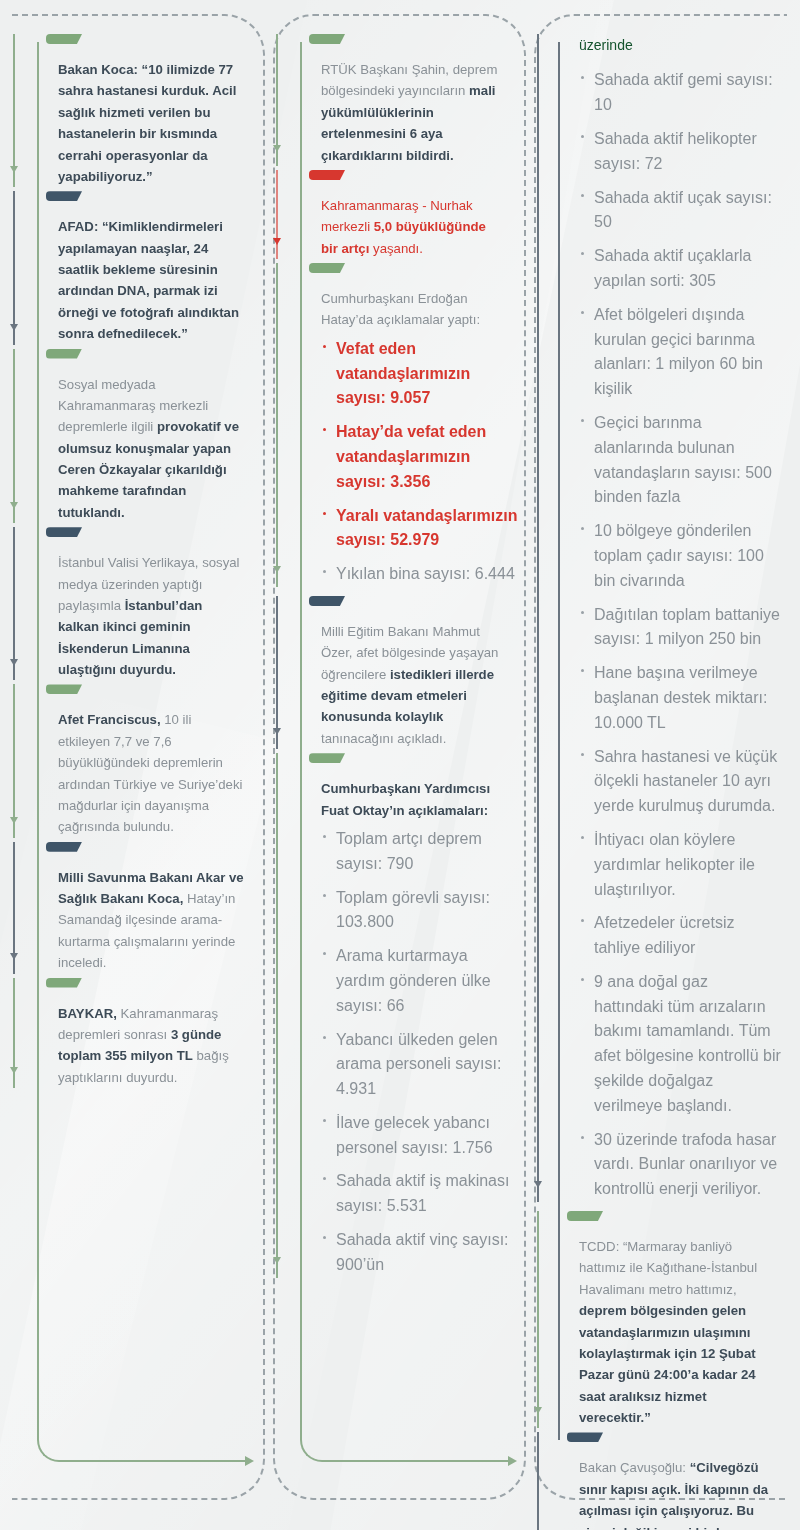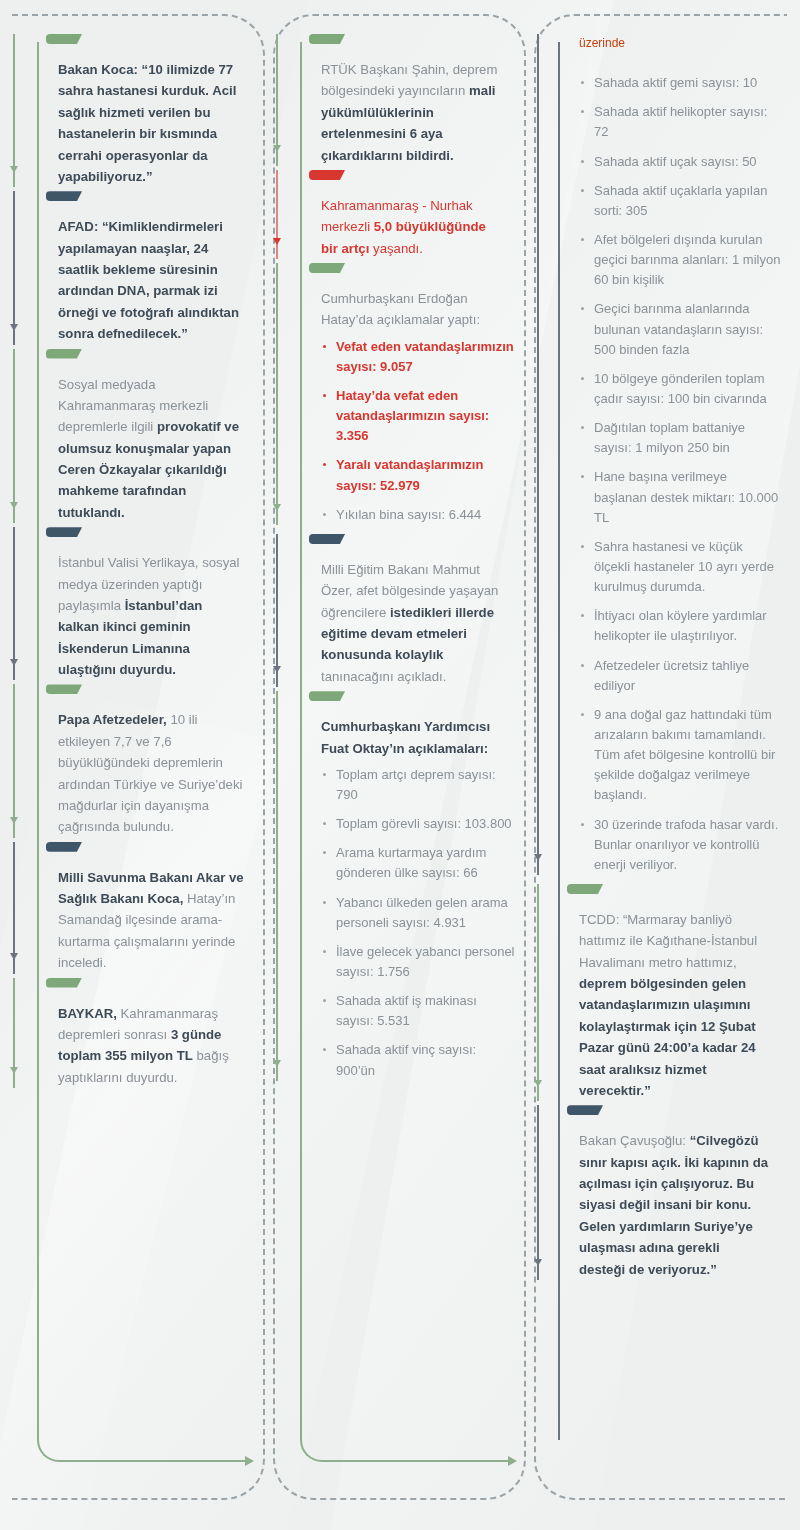--- a/index.html
+++ b/index.html
@@ -132,42 +132,42 @@
   }
   .seg.green { background: #8fae8d; }
   .seg.navy  { background: #6a7580; }
   .seg.red   { background: #e0847e; }
 
   ul.bullets { list-style: none; margin-top: 6px; }
   ul.bullets li {
     position: relative;
     padding-left: 15px;
     margin-bottom: 9px;
-    font-size: 13px;
+    font-size: 16px;
     line-height: 1.55;
     color: #8a9197;
     max-width: 200px;
   }
   ul.bullets li::before {
     content: "";
     position: absolute;
     left: 2px; top: 8px;
     width: 3px; height: 3px;
     border-radius: 50%;
     background: #9aa1a7;
   }
   ul.bullets li.red { color: #d7372f; font-weight: bold; }
   ul.bullets li.red::before { background: #d7372f; }
 
   
   .cont-head {
-    font-size: 12px;
-    color: #c2410c;
+    font-size: 14px;
+    color: #14532d;
     line-height: 1.6;
-    margin-bottom: 20px;
+    margin-bottom: 12px;
   }
   .col-3 ul.bullets li { max-width: 215px; }
   .col-3 .body-text { max-width: 215px; }
 
   .col-3 .rail { left: 22px; }
   .col-3 .entry { padding-left: 33px; }
 </style>
 </head>
 <body>
 
@@ -178,21 +178,21 @@
 <div class="board">
 
   <div class="column col-1">
     <div class="rail"></div>
     <div class="elbow"></div>
     <div id="col1-entries">
         <div class="entry"><div class="seg green"></div><div class="badge green"></div><div class="body-text"><span class="lead">Bakan Koca: </span><b>“10 ilimizde 77 sahra hastanesi kurduk. Acil sağlık hizmeti verilen bu hastanelerin bir kısmında cerrahi operasyonlar da yapabiliyoruz.”</b></div><div class="tick "></div></div>
         <div class="entry"><div class="seg navy"></div><div class="badge navy"></div><div class="body-text"><span class="lead">AFAD: </span><b>“Kimliklendirmeleri yapılamayan naaşlar, 24 saatlik bekleme süresinin ardından DNA, parmak izi örneği ve fotoğrafı alındıktan sonra defnedilecek.”</b></div><div class="tick navy"></div></div>
         <div class="entry"><div class="seg green"></div><div class="badge green"></div><div class="body-text">Sosyal medyada Kahramanmaraş merkezli depremlerle ilgili <b>provokatif ve olumsuz konuşmalar yapan Ceren Özkayalar çıkarıldığı mahkeme tarafından tutuklandı.</b></div><div class="tick "></div></div>
         <div class="entry"><div class="seg navy"></div><div class="badge navy"></div><div class="body-text">İstanbul Valisi Yerlikaya, sosyal medya üzerinden yaptığı paylaşımla <b>İstanbul’dan kalkan ikinci geminin İskenderun Limanına ulaştığını duyurdu.</b></div><div class="tick navy"></div></div>
-        <div class="entry"><div class="seg green"></div><div class="badge green"></div><div class="body-text"><b>Papa Afetzedeler,</b> 10 ili etkileyen 7,7 ve 7,6 büyüklüğündeki depremlerin ardından Türkiye ve Suriye’deki mağdurlar için dayanışma çağrısında bulundu.</div><div class="tick "></div></div>
+        <div class="entry"><div class="seg green"></div><div class="badge green"></div><div class="body-text"><b>Afet Franciscus,</b> 10 ili etkileyen 7,7 ve 7,6 büyüklüğündeki depremlerin ardından Türkiye ve Suriye’deki mağdurlar için dayanışma çağrısında bulundu.</div><div class="tick "></div></div>
         <div class="entry"><div class="seg navy"></div><div class="badge navy"></div><div class="body-text"><b>Milli Savunma Bakanı Akar ve Sağlık Bakanı Koca,</b> Hatay’ın Samandağ ilçesinde arama-kurtarma çalışmalarını yerinde inceledi.</div><div class="tick navy"></div></div>
         <div class="entry"><div class="seg green"></div><div class="badge green"></div><div class="body-text"><b>BAYKAR,</b> Kahramanmaraş depremleri sonrası <b>3 günde toplam 355 milyon TL</b> bağış yaptıklarını duyurdu.</div><div class="tick "></div></div>
       </div>
   </div>
 
   <div class="column col-2">
     <div class="rail"></div>
     <div class="elbow"></div>
     <div id="col2-entries">
         <div class="entry"><div class="seg green"></div><div class="badge green"></div><div class="body-text">RTÜK Başkanı Şahin, deprem bölgesindeki yayıncıların <b>mali yükümlülüklerinin ertelenmesini 6 aya çıkardıklarını bildirdi.</b></div><div class="tick "></div></div>

